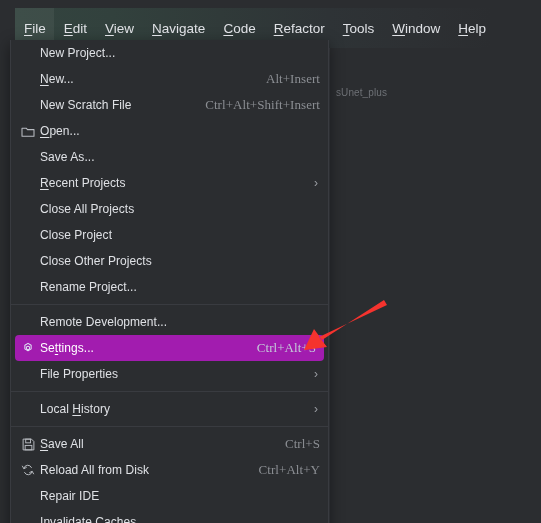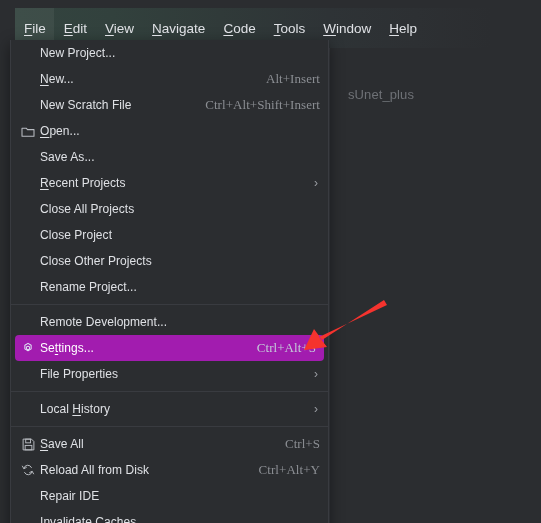--- a/index.html
+++ b/index.html
@@ -7,22 +7,22 @@
     width:541px;height:523px;overflow:hidden;position:relative;
     background:#2b2d30;
     font-family:"Liberation Sans","DejaVu Sans",sans-serif;
     -webkit-font-smoothing:antialiased;
   }
 
   
   #editor-backdrop{position:absolute;left:0;top:40px;width:541px;height:483px;background:#2b2d30;}
   #editor-gutter-line{position:absolute;left:329px;top:40px;width:1px;height:483px;background:#393b40;}
   #editor-ghost-text{
-    position:absolute;left:332px;top:87px;
-    font-size:13px;color:#6e7176;white-space:nowrap;letter-spacing:.1px;margin-left:16px;
+    position:absolute;left:320px;top:87px;
+    font-size:10px;color:#6e7176;white-space:nowrap;letter-spacing:.1px;margin-left:16px;
   }
 
   
   #menubar{
     position:absolute;left:0;top:8px;width:541px;height:40px;
     background:linear-gradient(to right,#33443f 0%,#32413d 18%,#303a39 38%,#2e3336 58%,#2d3033 74%,#2b2d30 88%,#2b2d30 100%);
     display:flex;align-items:flex-end;margin-left:15px;
   }
   #menubar-file-highlight{
     position:absolute;left:0;top:0;width:39px;height:40px;
@@ -91,20 +91,23 @@
     <div class="menubar-item">
       <span><span class="mn">V</span>iew</span>
     </div>
     <div class="menubar-item">
       <span><span class="mn">N</span>avigate</span>
     </div>
     <div class="menubar-item">
       <span><span class="mn">C</span>ode</span>
     </div>
     <div class="menubar-item">
+      <span><span class="mn">R</span>efactor</span>
+    </div>
+    <div class="menubar-item">
       <span><span class="mn">T</span>ools</span>
     </div>
     <div class="menubar-item">
       <span><span class="mn">W</span>indow</span>
     </div>
     <div class="menubar-item">
       <span><span class="mn">H</span>elp</span>
     </div>
   </div>
 

